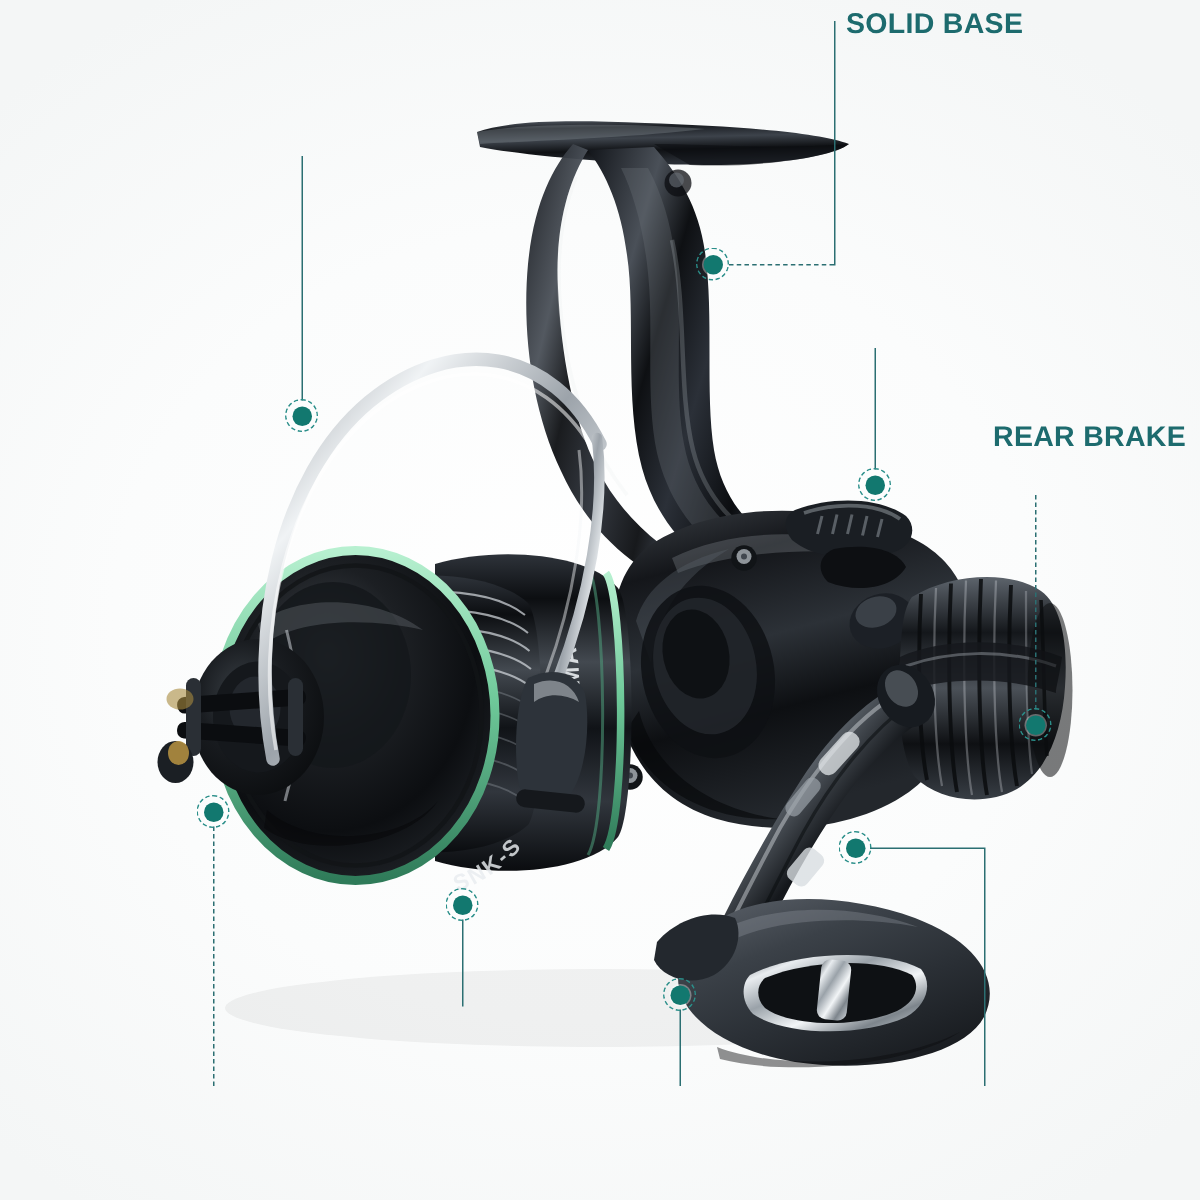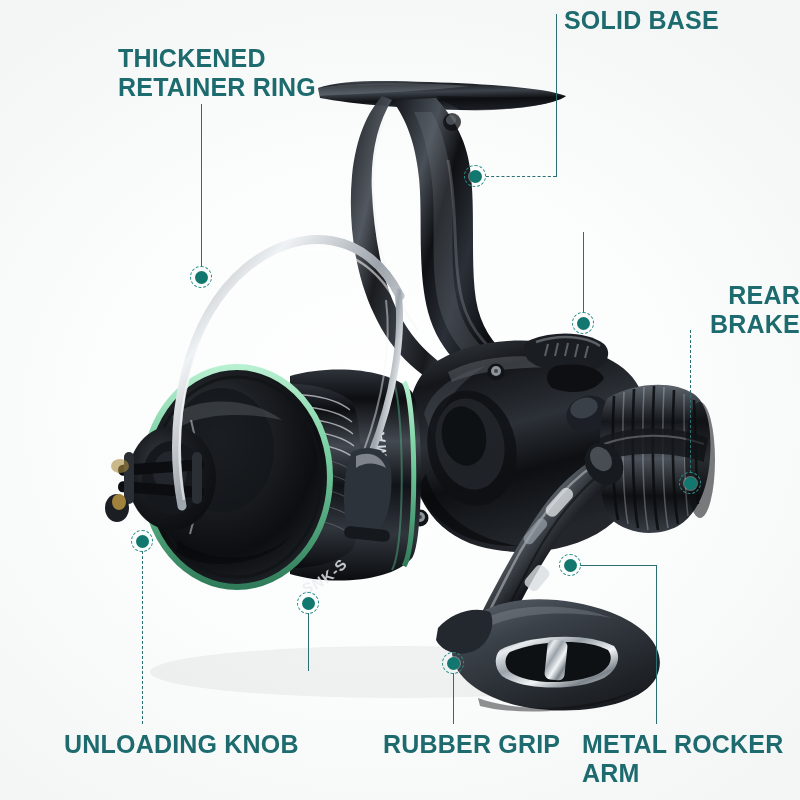--- a/index.html
+++ b/index.html
@@ -15,21 +15,21 @@
     width:800px;height:800px;
     background:
       radial-gradient(ellipse 70% 60% at 48% 52%, #ffffff 0%, #fbfcfc 55%, #f4f6f6 100%);
   }
 
   
   .label{
     position:absolute;
     color:#1d6b6e;
     font-weight:700;
-    font-size:25px;
+    font-size:19px;
     letter-spacing:.2px;
     line-height:1.17;
     white-space:pre-line;
     text-transform:uppercase;
     user-select:none;
   }
 
   
   .lead{position:absolute;}
   .lead.solid-v{width:0;border-left:1.6px solid #2b6f72;}
@@ -409,27 +409,21 @@
   <div class="marker" style="left:201px;top:277px;"></div>
   <div class="marker" style="left:583px;top:323px;"></div>
   <div class="marker" style="left:690px;top:483px;"></div>
   <div class="marker" style="left:308px;top:603px;"></div>
   <div class="marker" style="left:142px;top:541px;"></div>
   <div class="marker" style="left:453px;top:663px;"></div>
   <div class="marker" style="left:570px;top:565px;"></div>
 
   <div class="label" style="left:564px;top:6px;">SOLID BASE</div>
 
-  <div class="label" style="left:118px;top:44px;">THICKENED
-RETAINER RING</div>
-
-
-  <div class="label" style="left:632px;top:281px;text-align:right;">REAR BRAKE</div>
-
-
-  <div class="label" style="left:64px;top:730px;">UNLOADING KNOB</div>
-
-  <div class="label" style="left:383px;top:730px;">RUBBER GRIP</div>
-
-  <div class="label" style="left:582px;top:730px;">METAL ROCKER
-ARM</div>
+
+
+  <div class="label" style="left:662px;top:281px;text-align:right;">REAR BRAKE</div>
+
+
+
+
 
 </div>
 
 </body></html>

